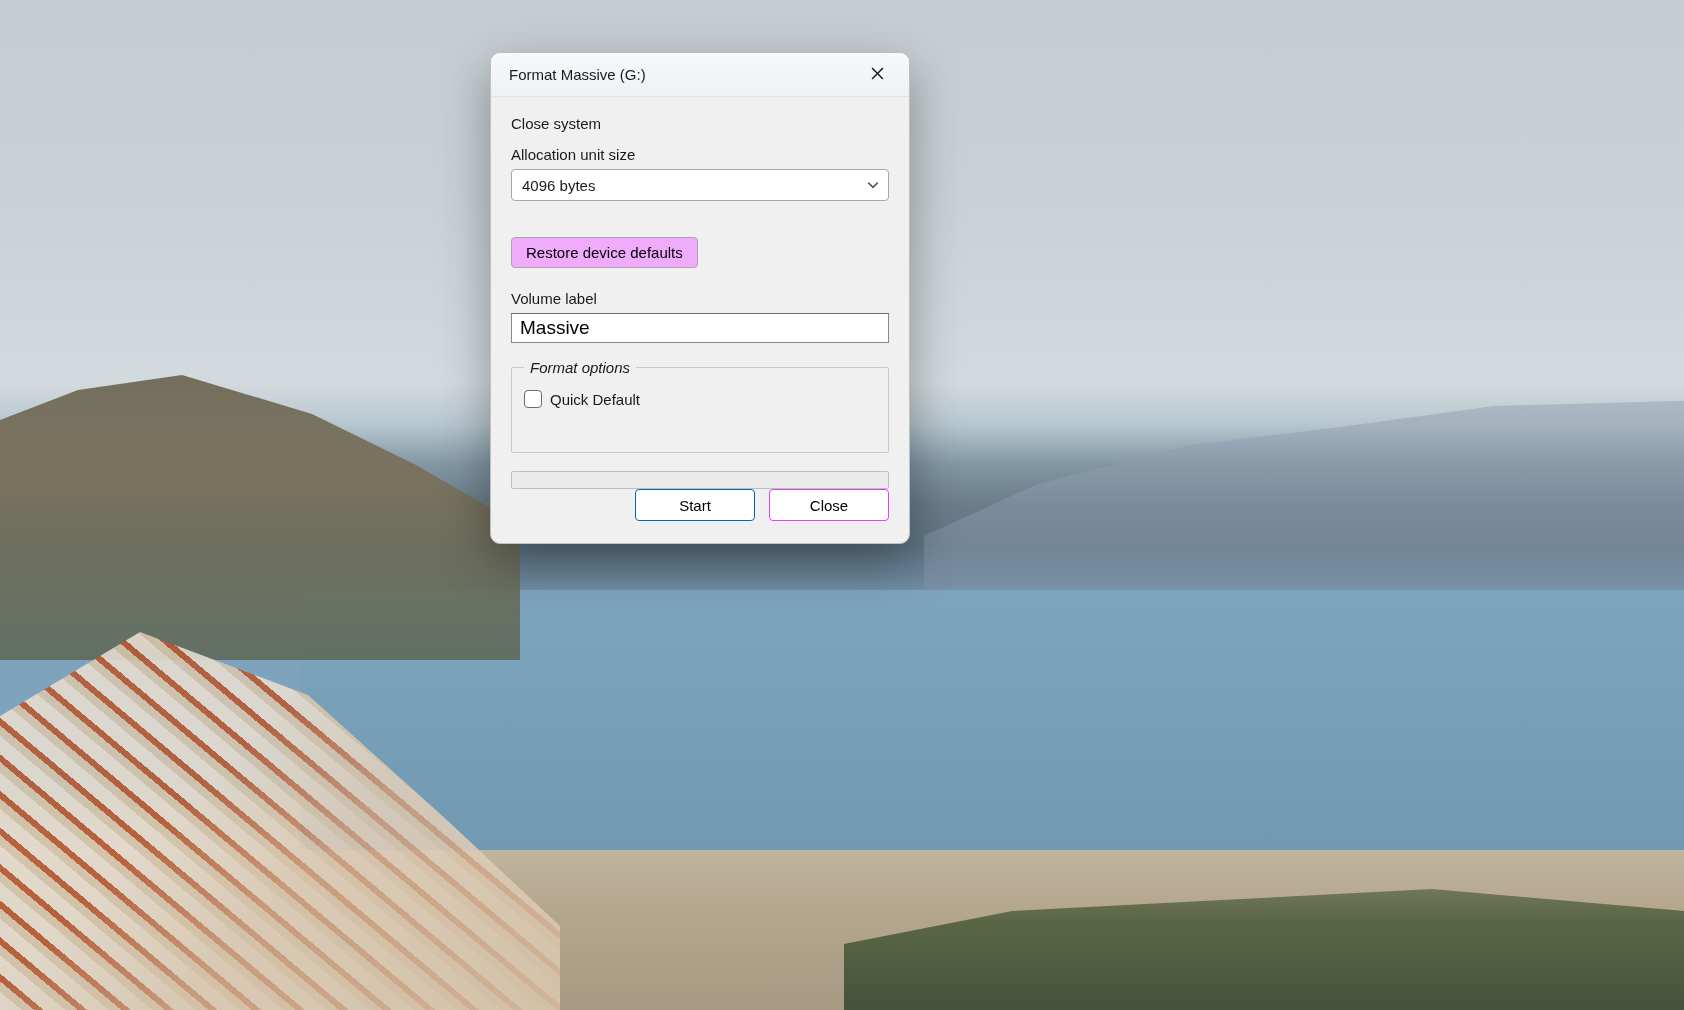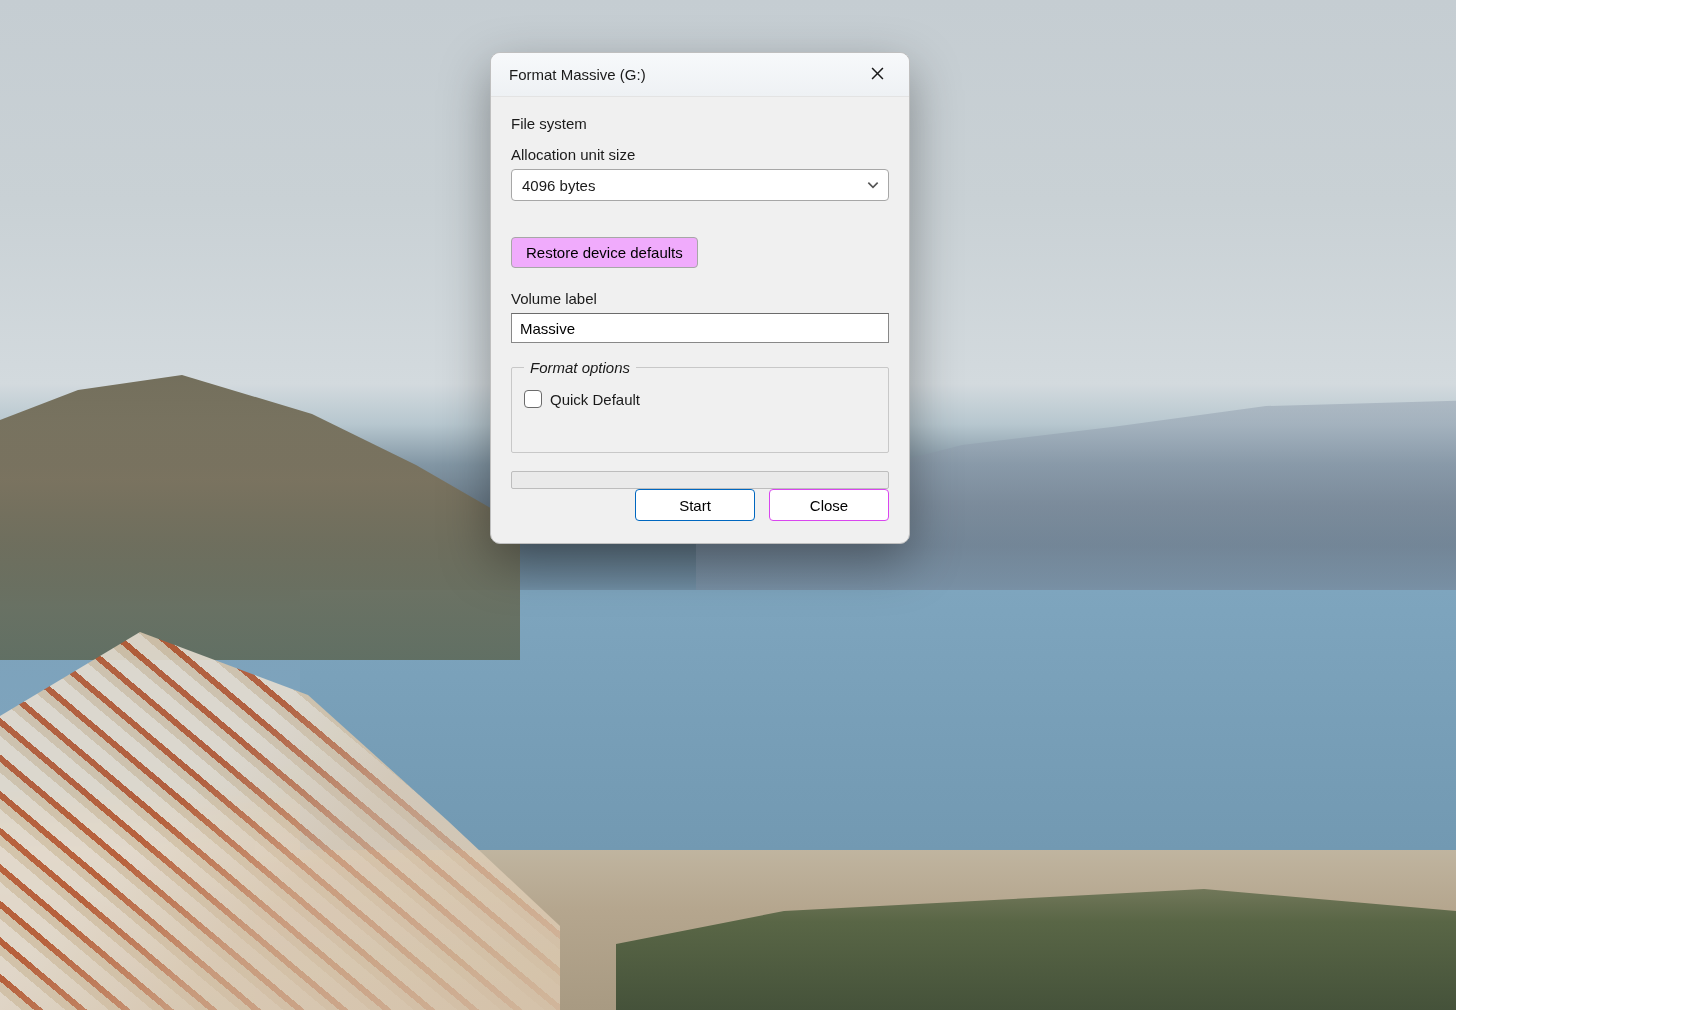--- a/index.html
+++ b/index.html
@@ -5,21 +5,21 @@
   * { box-sizing: border-box; margin: 0; padding: 0; }
   html, body { width: 100%; height: 100%; }
   body {
     font-family: "Segoe UI", Tahoma, sans-serif;
     font-size: 15px;
     color: #1a1a1a;
     overflow: hidden;
   }
   .desktop {
     position: relative;
-    width: 1456px;
+    width: 1684px;
     height: 1010px;
     background:
       
       linear-gradient(to bottom,
         #c5cdd2 0%,
         #c9d1d5 20%,
         #d3dade 38%,
         #b7c7cf 42%,
         #8296a4 46%,
         #6b7c8a 50%,
@@ -128,21 +128,21 @@
     font-family:inherit;
   }
   .vol-label-field { margin-top: 22px; }
   .text-input {
     width:100%;
     background:#fff;
     border:1px solid #888;
     border-top-color:#6b6b6b;
     height:30px;
     padding:0 8px;
-    font-size:15px;
+    font-size:19px;
     font-family:inherit;
   }
   fieldset.format-options {
     margin-top: 16px;
     border:1px solid #c8c8c8;
     border-radius:2px;
     padding: 12px 12px 44px 12px;
   }
   fieldset.format-options legend {
     padding: 0 6px;
@@ -202,21 +202,21 @@
               <line x1="11" y1="1" x2="1" y2="11"></line>
           </svg>
         </span>
       </div>
     </div>
 
     <div class="body">
 
 
       <div class="field">
-        <span class="field-label">File system</span>
+        <span class="field-label">Close system</span>
       </div>
 
       <div class="field">
         <span class="field-label">Allocation unit size</span>
         <div class="combo">
           <span>4096 bytes</span>
           <span class="chev">
             <svg viewBox="0 0 12 12" fill="none" stroke="#555" stroke-width="1.4">
                 <polyline points="2,4 6,8 10,4"></polyline>
               </svg>

